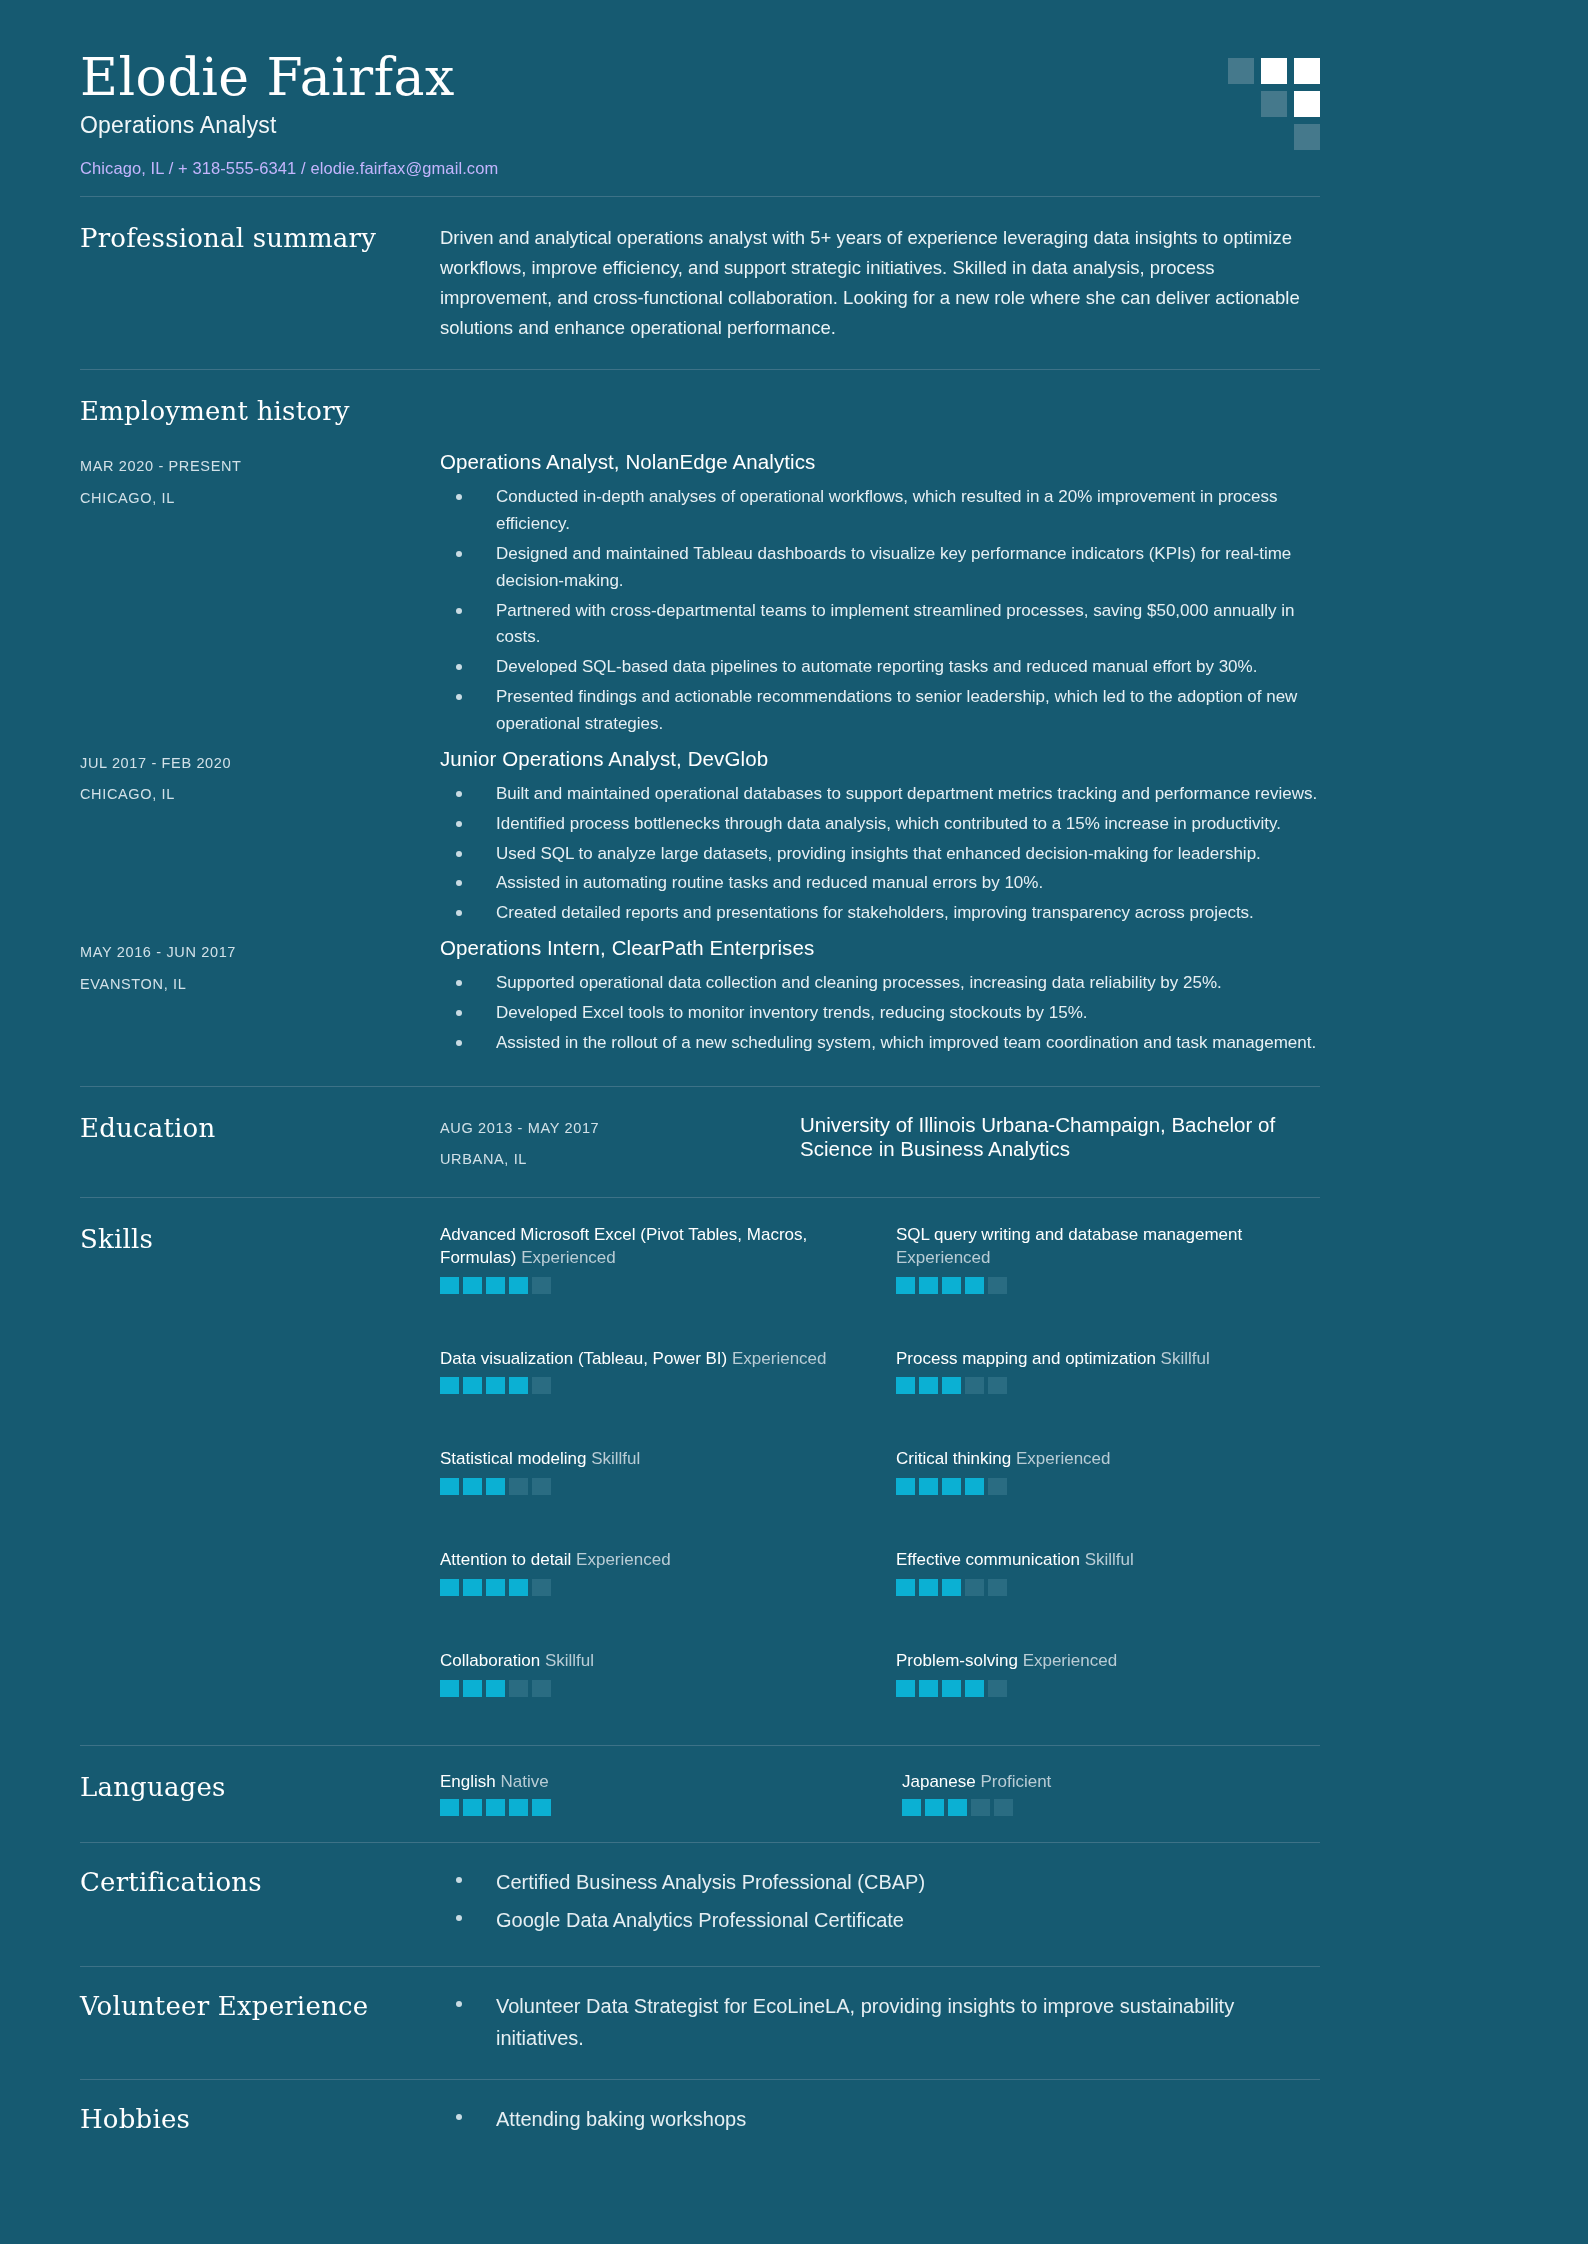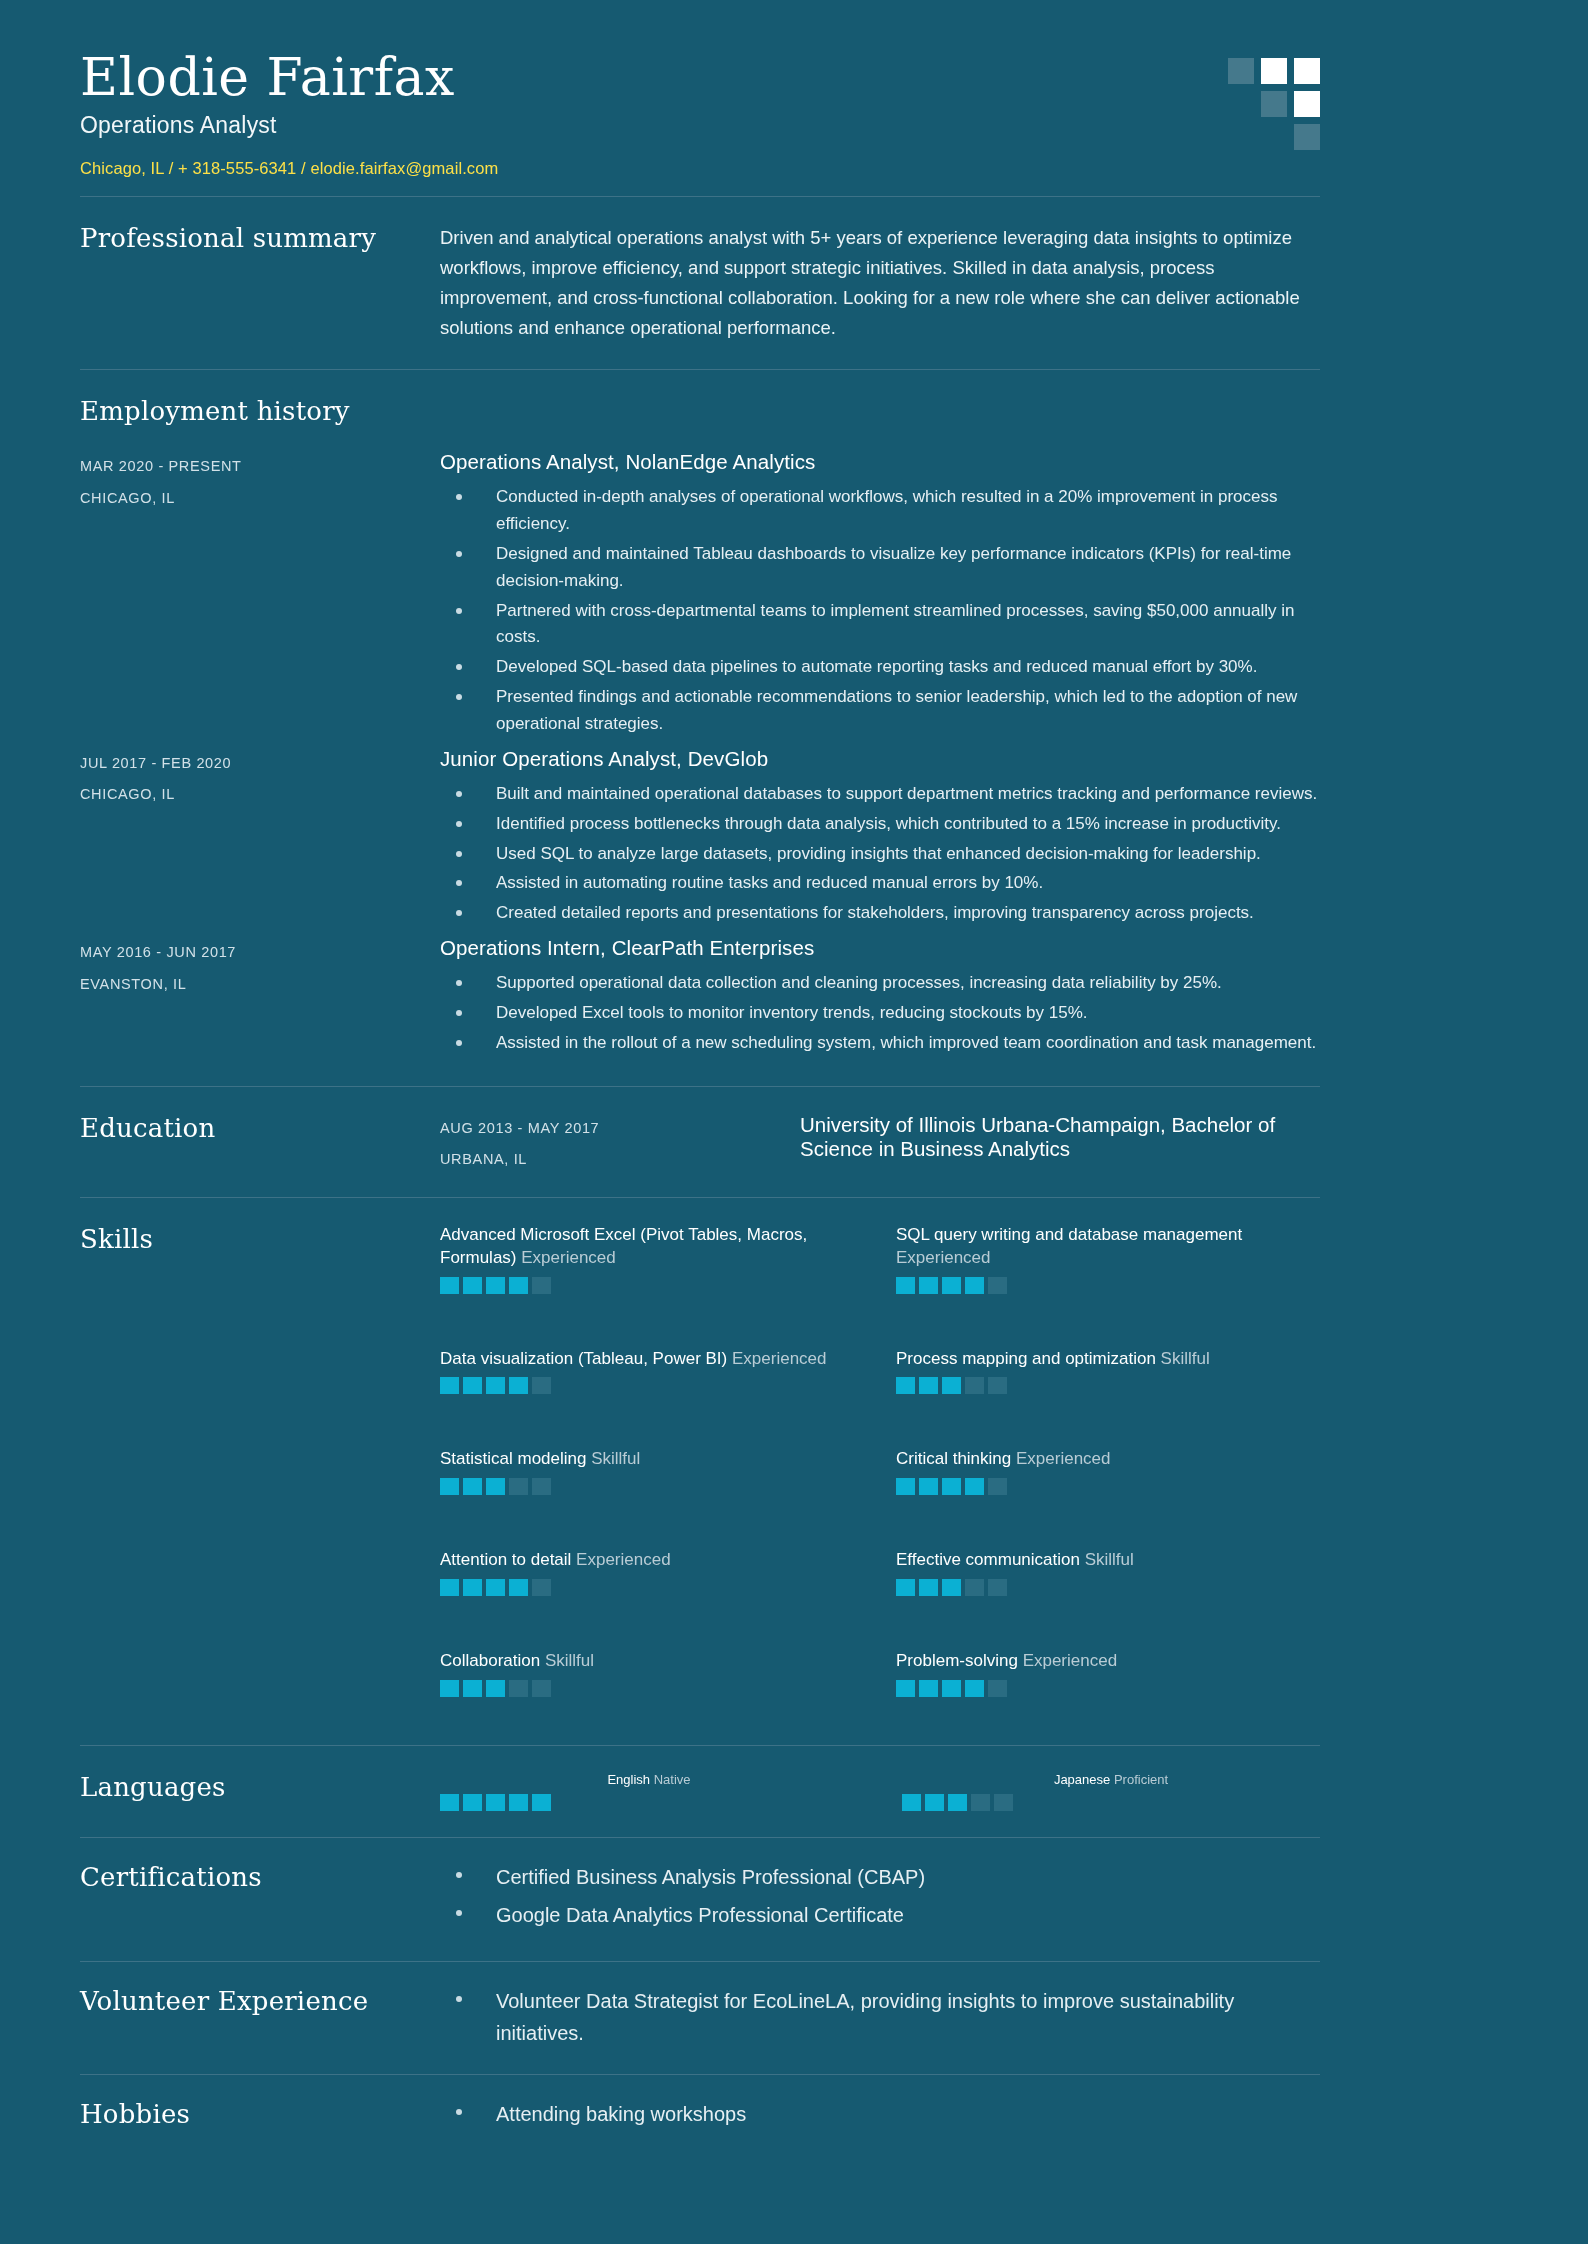--- a/index.html
+++ b/index.html
@@ -40,21 +40,21 @@
   }
   .job-title {
     font-size: 23px;
     font-weight: 400;
     margin-top: 6px;
     color: #f2f7f9;
     letter-spacing: 0.2px;
   }
   .contact-line {
     font-size: 16.5px;
-    color: #fde047;
+    color: #c4b5fd;
     margin-top: 20px;
     letter-spacing: 0.1px;
   }
 
   
   .logo {
     position: absolute;
     top: 58px;
     right: 0px;
     width: 92px;
@@ -220,24 +220,23 @@
     background: #0bb0d3;
   }
 
   
   .lang-grid {
     display: grid;
     grid-template-columns: 1fr 1fr;
     column-gap: 44px;
   }
   .lang-label {
-    font-size: 13px;
+    font-size: 17px;
     color: #ffffff;
     margin-bottom: 7px;
-    text-align: center;
   }
   .lang-level { color: #b9ccd5; }
 
   .tight-section { padding-top: 24px; padding-bottom: 24px; }
 
   ul.bullets.compact li {
     font-size: 20px;
     margin-bottom: 6px;
   }
   ul.bullets.single li { margin-bottom: 0; }

